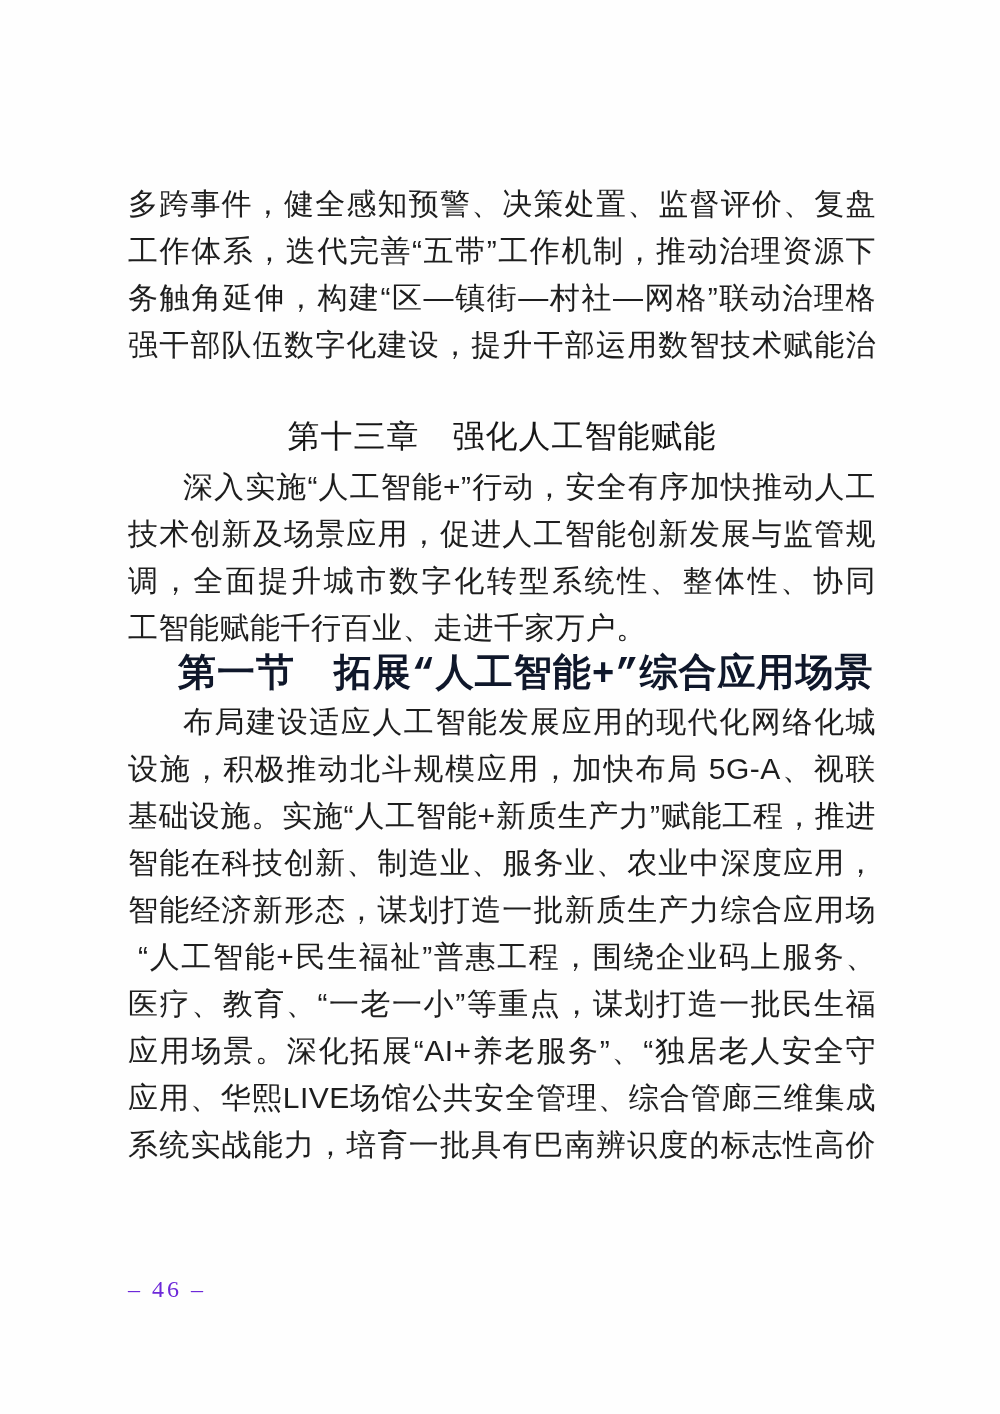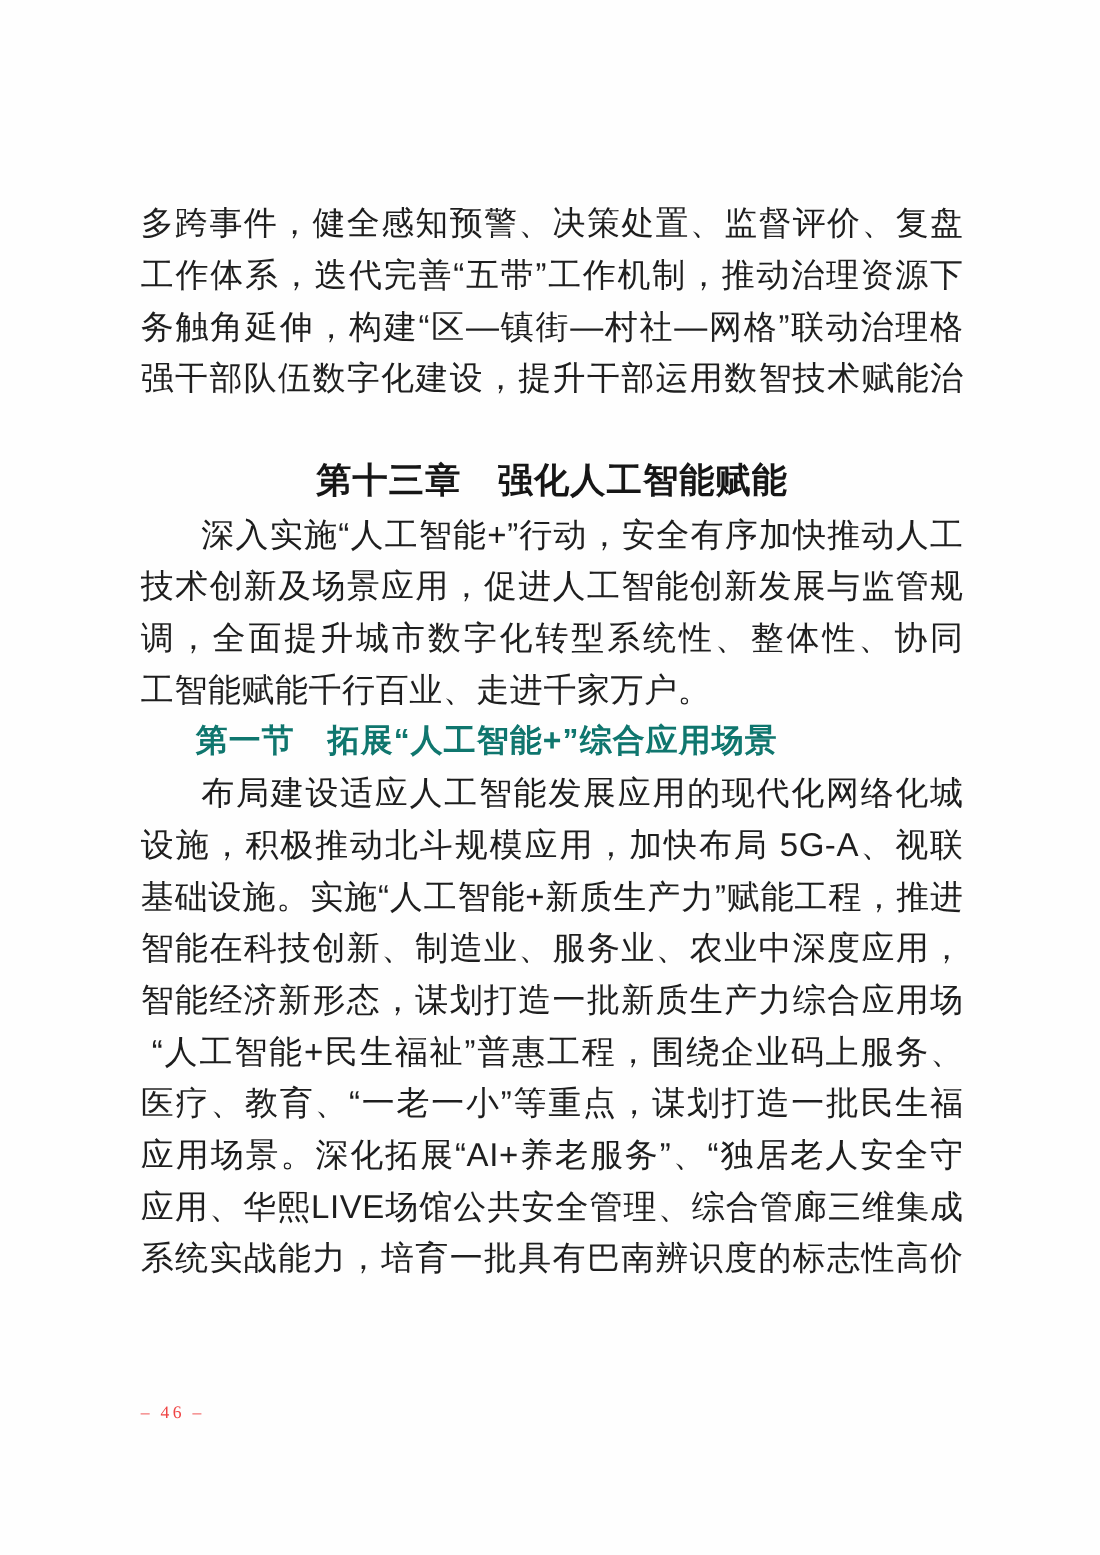--- a/index.html
+++ b/index.html
@@ -34,42 +34,43 @@
     text-align-last: left;
   }
   .line.indent { padding-left: 55px; }
   .line.q-inset { padding-left: 10px; }
   .chapter-heading {
     height: 47px;
     line-height: 47px;
     margin-top: 45px;
     margin-bottom: 3px;
     font-size: 32px;
-    font-weight: 700;
+    font-weight: 400;
     text-align: center;
     text-align-last: center;
     color: #161616;
     letter-spacing: 1px;
   }
   .section-heading {
     height: 47px;
     line-height: 47px;
     padding-left: 50px;
-    font-size: 29px;
+    font-size: 38px;
     font-weight: 700;
-    color: #0f766e;
+    color: #0f172a;
     letter-spacing: 1px;
+    font-family: Liberation Mono, monospace;
   }
   .page-number {
     position: absolute;
     left: 128px;
     top: 1276px;
     font-family: "Liberation Serif", serif;
-    font-size: 16px;
-    color: #ef4444;
+    font-size: 24px;
+    color: #6d28d9;
     letter-spacing: 3px;
   }
 </style>
 </head>
 <body>
 
 <div class="page">
   <main class="text-block">
 
     <section class="para">

